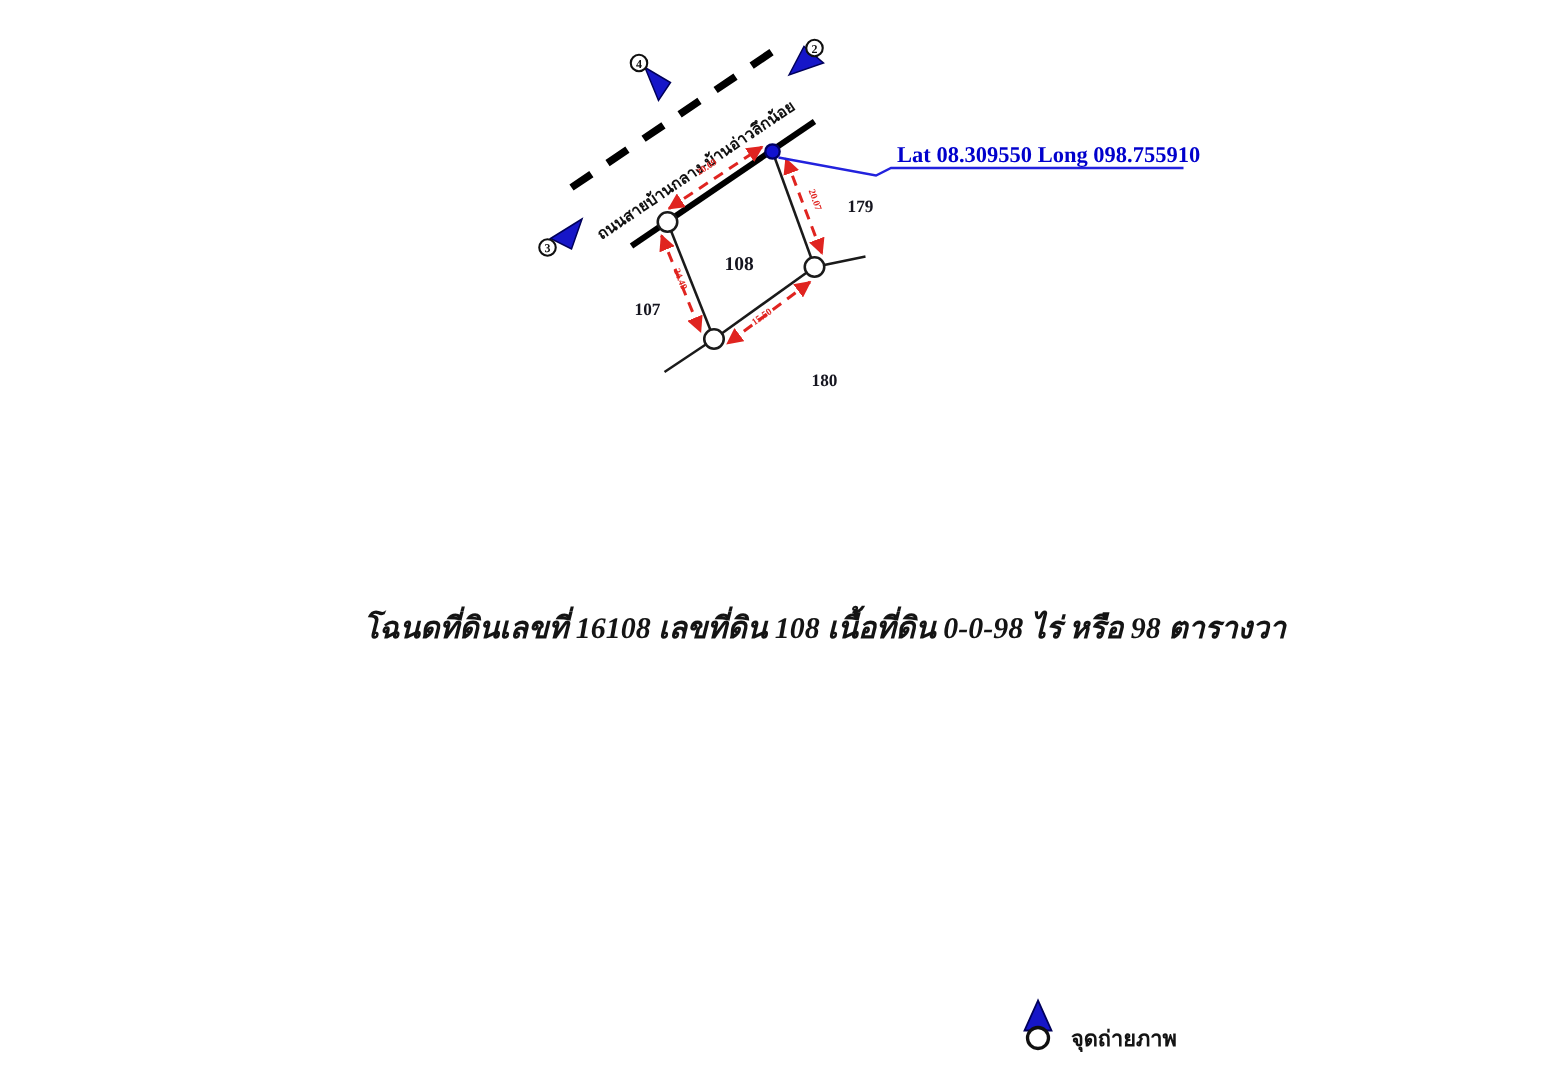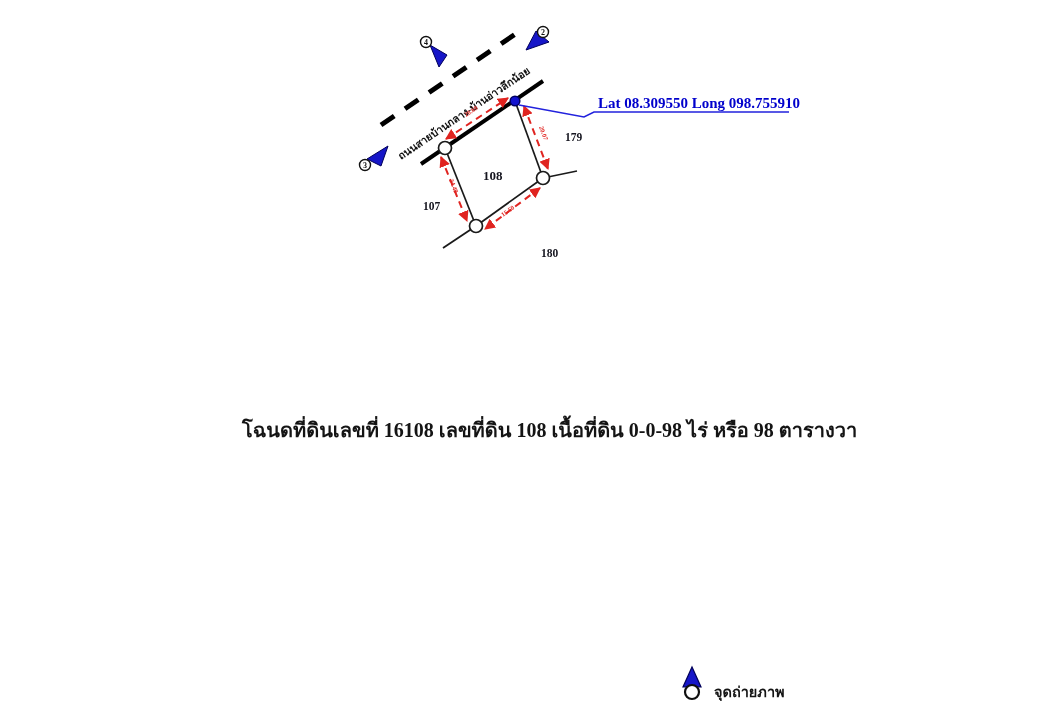--- a/index.html
+++ b/index.html
@@ -20,27 +20,28 @@
   svg.diagram {
     position: absolute;
     left: 0;
     top: 0;
     width: 1040px;
     height: 720px;
   }
   .caption {
     position: absolute;
     left: 242px;
-    top: 414px;
+    top: 402px;
     width: 560px;
     font-family: "Liberation Serif", "DejaVu Sans", serif;
     font-size: 20px;
     font-weight: bold;
     color: #141414;
     white-space: nowrap;
+    font-style: italic;
   }
   text {
     font-family: "Liberation Serif", "DejaVu Sans", serif;
   }
   .road-name {
     font-size: 10.5px;
     font-weight: bold;
     fill: #111111;
   }
   .geo-label {

